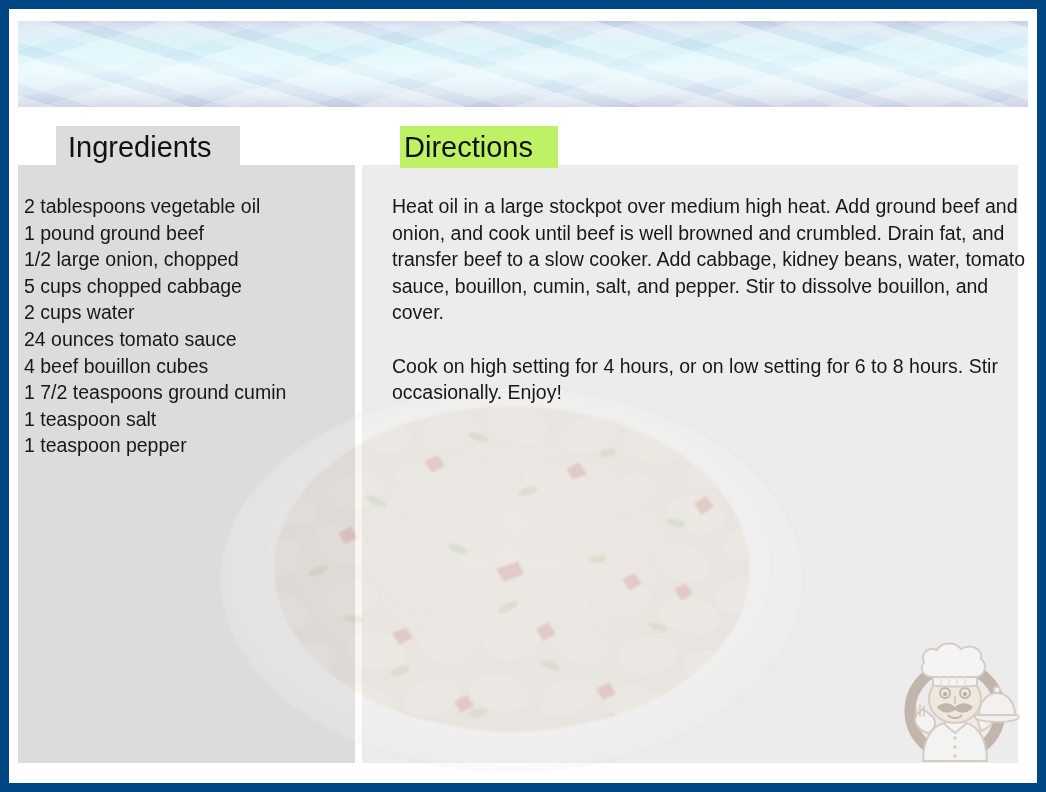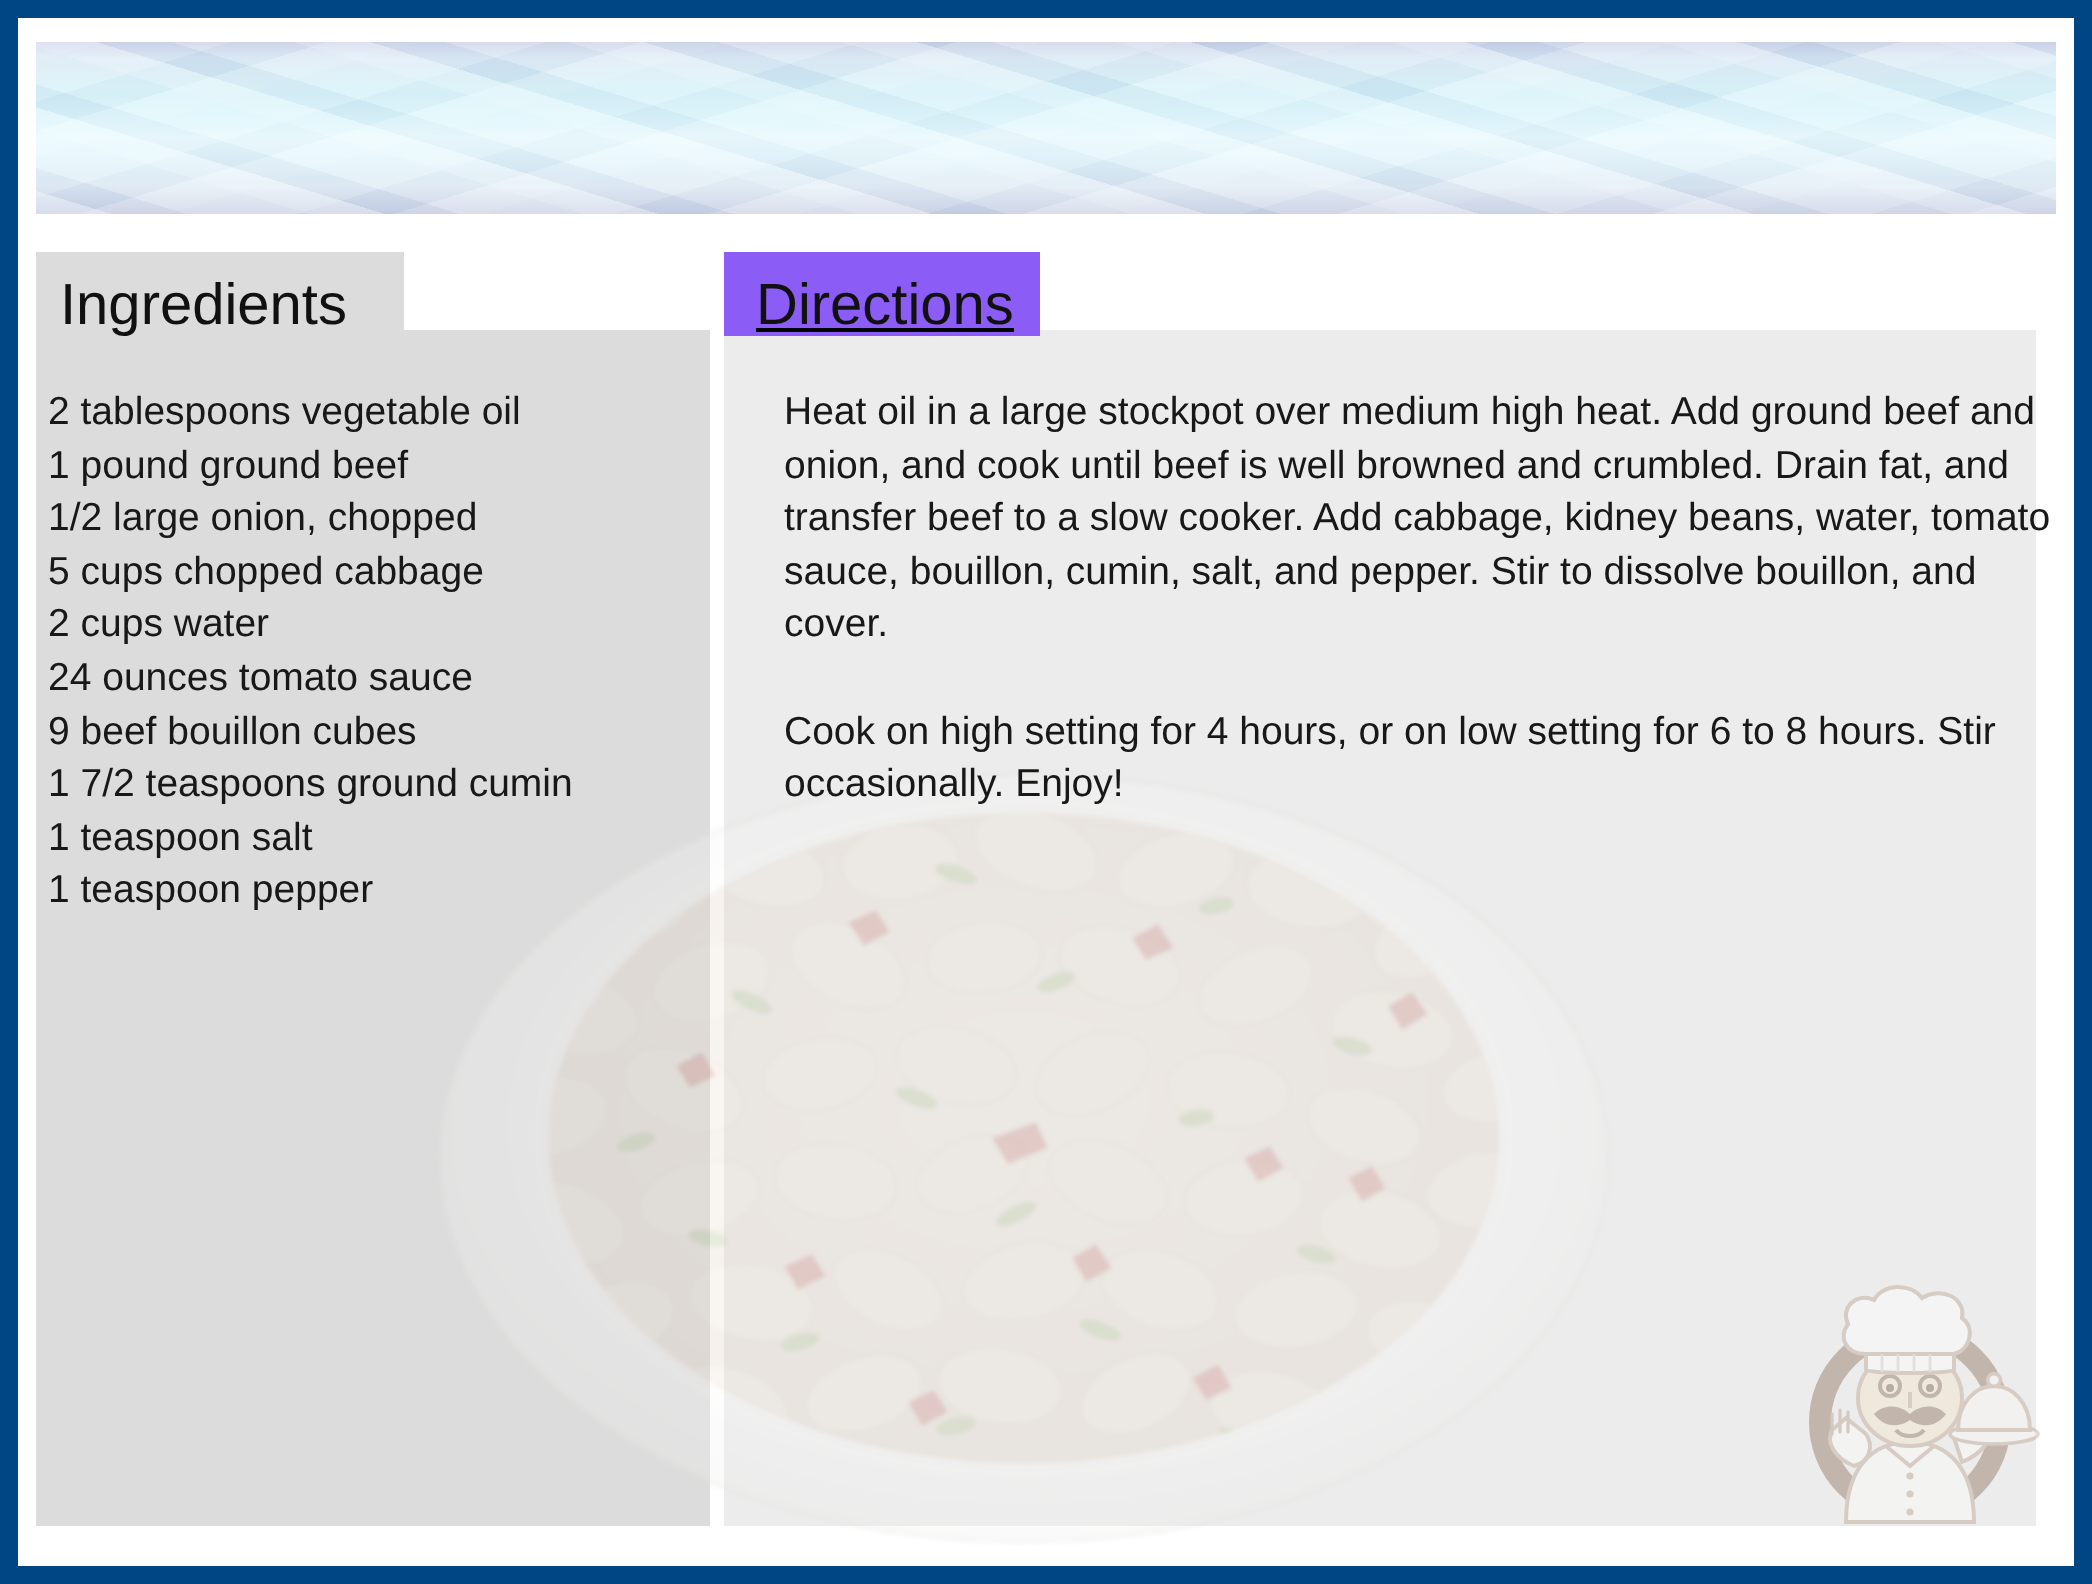--- a/index.html
+++ b/index.html
@@ -114,39 +114,39 @@
     height: 598px;
     background: #ececec;
     z-index: 2;
   }
 
   
   .tab {
     position: absolute;
     z-index: 5;
     display: flex;
-    align-items: flex-end;
+    align-items: center;
     box-sizing: border-box;
+    margin-left: 38px;
   }
   .tab-ingredients {
     left: 18px;
     top: 126px;
     width: 184px;
     height: 42px;
     background: #dcdcdc;
     padding-left: 12px;
   }
   .tab-directions {
     left: 362px;
     top: 126px;
     width: 158px;
     height: 42px;
-    background: #8b5cf6;
-    padding-left: 16px;
-    text-decoration: underline;
+    background: #bef264;
+    padding-left: 4px;
   }
   .tab-label {
     font-size: 29px;
     font-weight: 400;
     color: #111111;
     line-height: 1;
     white-space: nowrap;
   }
 
   
@@ -331,21 +331,21 @@
     <span class="tab-label">Directions</span>
   </div>
 
   <div class="ingredients-list">
     <div>2 tablespoons vegetable oil</div>
     <div>1 pound ground beef</div>
     <div>1/2 large onion, chopped</div>
     <div>5 cups chopped cabbage</div>
     <div>2 cups water</div>
     <div>24 ounces tomato sauce</div>
-    <div>9 beef bouillon cubes</div>
+    <div>4 beef bouillon cubes</div>
     <div>1 7/2 teaspoons ground cumin</div>
     <div>1 teaspoon salt</div>
     <div>1 teaspoon pepper</div>
   </div>
 
   <div class="directions-body">
     <p>Heat oil in a large stockpot over medium high heat. Add ground beef and onion, and cook until beef is well browned and crumbled. Drain fat, and transfer beef to a slow cooker. Add cabbage, kidney beans, water, tomato sauce, bouillon, cumin, salt, and pepper. Stir to dissolve bouillon, and cover.</p>
     <p>Cook on high setting for 4 hours, or on low setting for 6 to 8 hours. Stir occasionally. Enjoy!</p>
   </div>
 

